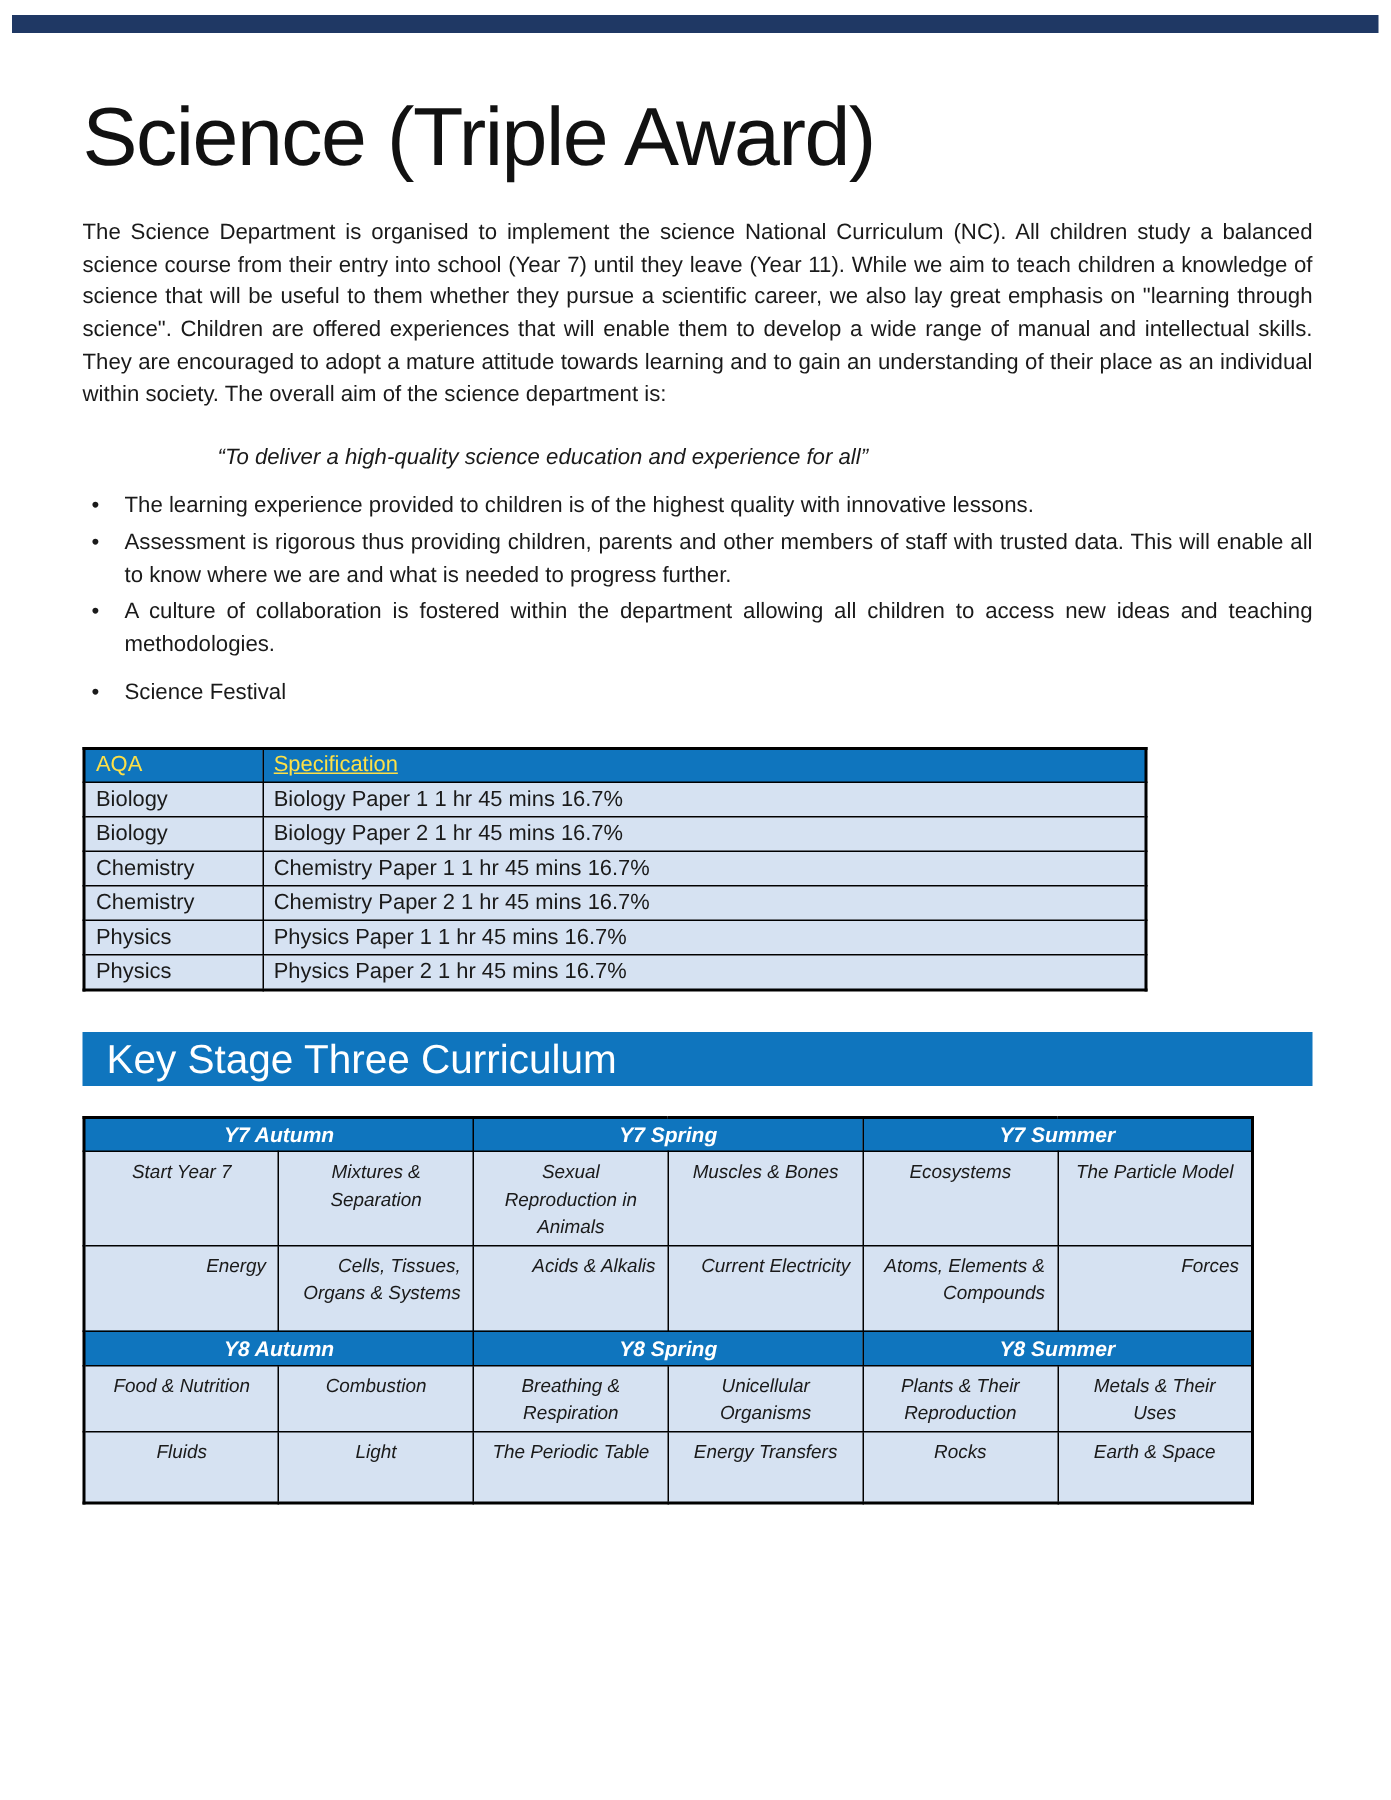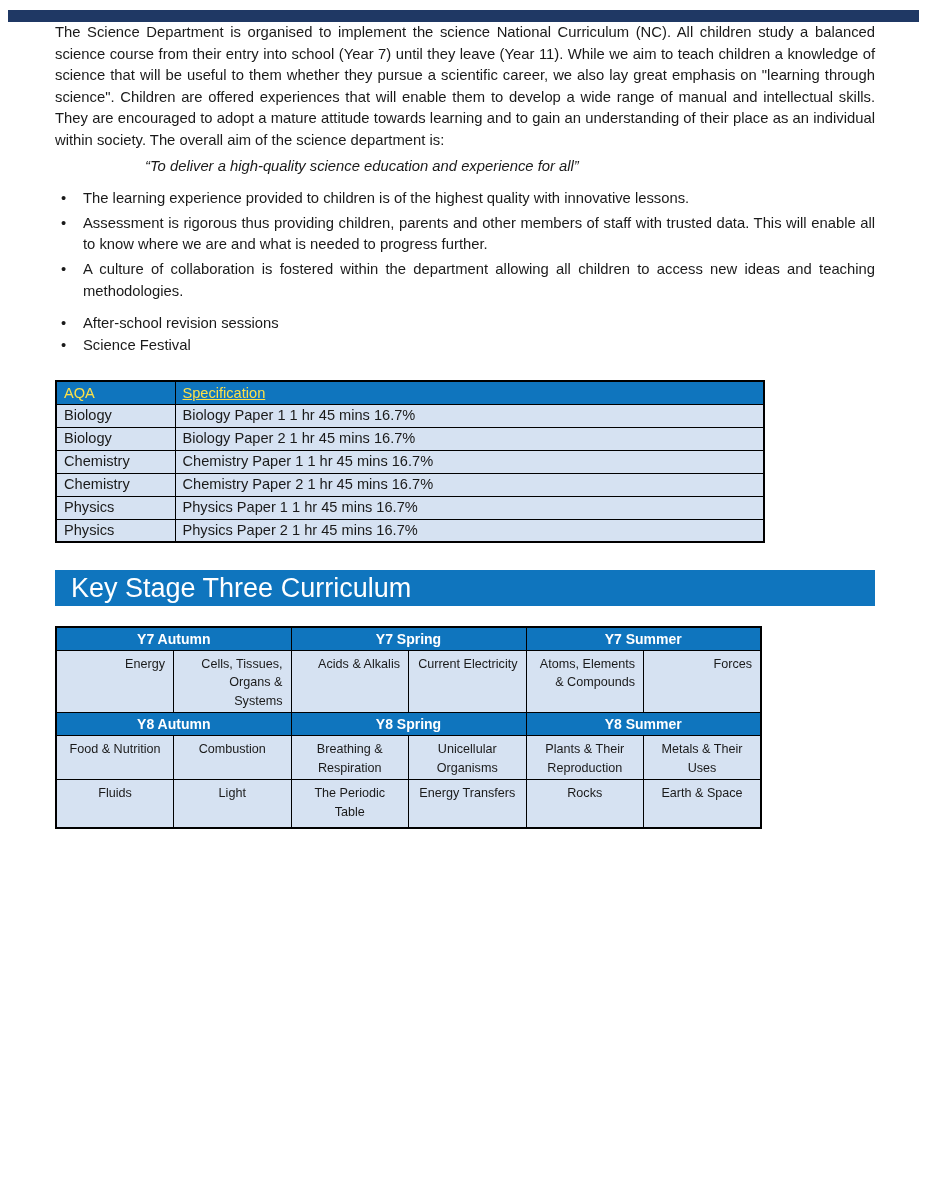--- a/index.html
+++ b/index.html
@@ -30,21 +30,21 @@
     color: #111111;
     line-height: 1.15;
   }
   p.intro {
     margin: 22px 0 0 0;
     font-size: 14.8px;
     line-height: 21.6px;
     text-align: justify;
   }
   .quote {
-    margin: 4px 0 0 90px;
+    margin: 20px 0 0 90px;
     font-size: 14.8px;
     font-style: italic;
     line-height: 21.6px;
   }
   p.ensuring-intro {
     margin: 13px 0 0 0;
     font-size: 14.8px;
     line-height: 21.6px;
   }
   ul.bullets {
@@ -106,22 +106,23 @@
     color: #ffffff;
     font-size: 27px;
     line-height: 36px;
     padding-left: 16px;
     font-weight: 400;
   }
   
   table.ks3-table {
     margin-top: 20px;
     border-collapse: collapse;
-    width: 707px;
+    width: 781px;
     table-layout: fixed;
+    font-style: italic;
   }
   table.ks3-table { border: 2.5px solid #000000; }
   table.ks3-table td {
     border: 1.6px solid #000000;
     font-size: 12.6px;
     line-height: 18.5px;
   }
   table.ks3-table td.term-header {
     background: #0f75be;
     color: #ffffff;
@@ -142,35 +143,35 @@
   tr.row-h38 td.topic { height: 38px; }
   tr.row-h48 td.topic { height: 48px; }
 </style>
 </head>
 <body>
 
 <div class="top-bar"></div>
 
 <div class="content">
 
+  <h1 class="page-title">Science (Triple Award)</h1>
 
   <p class="intro">The Science Department is organised to implement the science National Curriculum (NC). All children study a balanced science course from their entry into school (Year 7) until they leave (Year 11). While we aim to teach children a knowledge of science that will be useful to them whether they pursue a scientific career, we also lay great emphasis on "learning through science". Children are offered experiences that will enable them to develop a wide range of manual and intellectual skills. They are encouraged to adopt a mature attitude towards learning and to gain an understanding of their place as an individual within society. The overall aim of the science department is:</p>
 
   <div class="quote">“To deliver a high-quality science education and experience for all”</div>
 
 
   <ul class="bullets">
     <li>The learning experience provided to children is of the highest quality with innovative lessons.</li>
     <li>Assessment is rigorous thus providing children, parents and other members of staff with trusted data. This will enable all to know where we are and what is needed to progress further.</li>
     <li>A culture of collaboration is fostered within the department allowing all children to access new ideas and teaching methodologies.</li>
   </ul>
 
 
   <ul class="bullets tight">
-    <li>After-school revision sessions</li>
     <li>Science Festival</li>
   </ul>
 
   <table class="spec-table">
     <thead>
       <tr>
         <th class="col-subject">AQA</th>
         <th><span class="spec-link">Specification</span></th>
       </tr>
     </thead>
@@ -203,20 +204,28 @@
   </table>
 
   <div class="section-banner">Key Stage Three Curriculum</div>
 
   <table class="ks3-table">
     <tbody>
       <tr>
         <td class="term-header" colspan="2">Y7 Autumn</td>
         <td class="term-header" colspan="2">Y7 Spring</td>
         <td class="term-header" colspan="2">Y7 Summer</td>
+      </tr>
+      <tr class="row-h56">
+        <td class="topic">Start Year 7</td>
+        <td class="topic">Mixtures &amp; Separation</td>
+        <td class="topic">Sexual Reproduction in Animals</td>
+        <td class="topic">Muscles &amp; Bones</td>
+        <td class="topic">Ecosystems</td>
+        <td class="topic">The Particle Model</td>
       </tr>
       <tr class="row-h57">
         <td class="topic">Energy</td>
         <td class="topic">Cells, Tissues, Organs &amp; Systems</td>
         <td class="topic">Acids &amp; Alkalis</td>
         <td class="topic">Current Electricity</td>
         <td class="topic">Atoms, Elements &amp; Compounds</td>
         <td class="topic">Forces</td>
       </tr>
       <tr>

